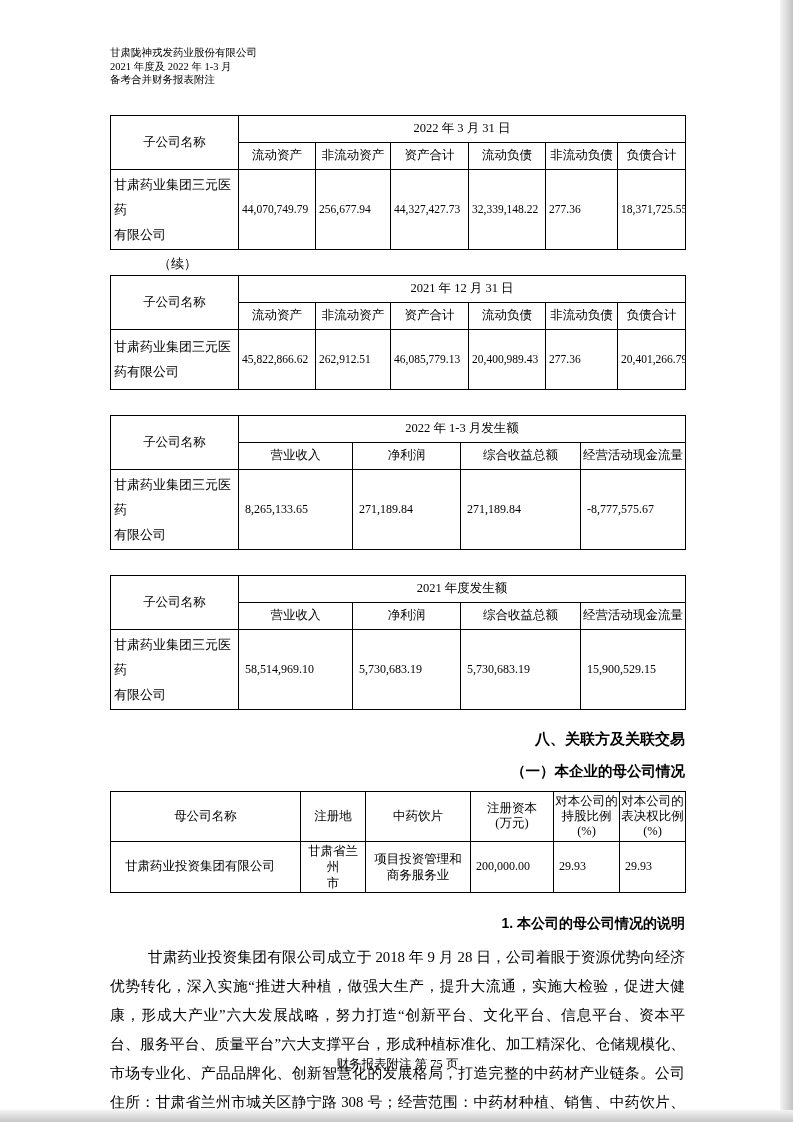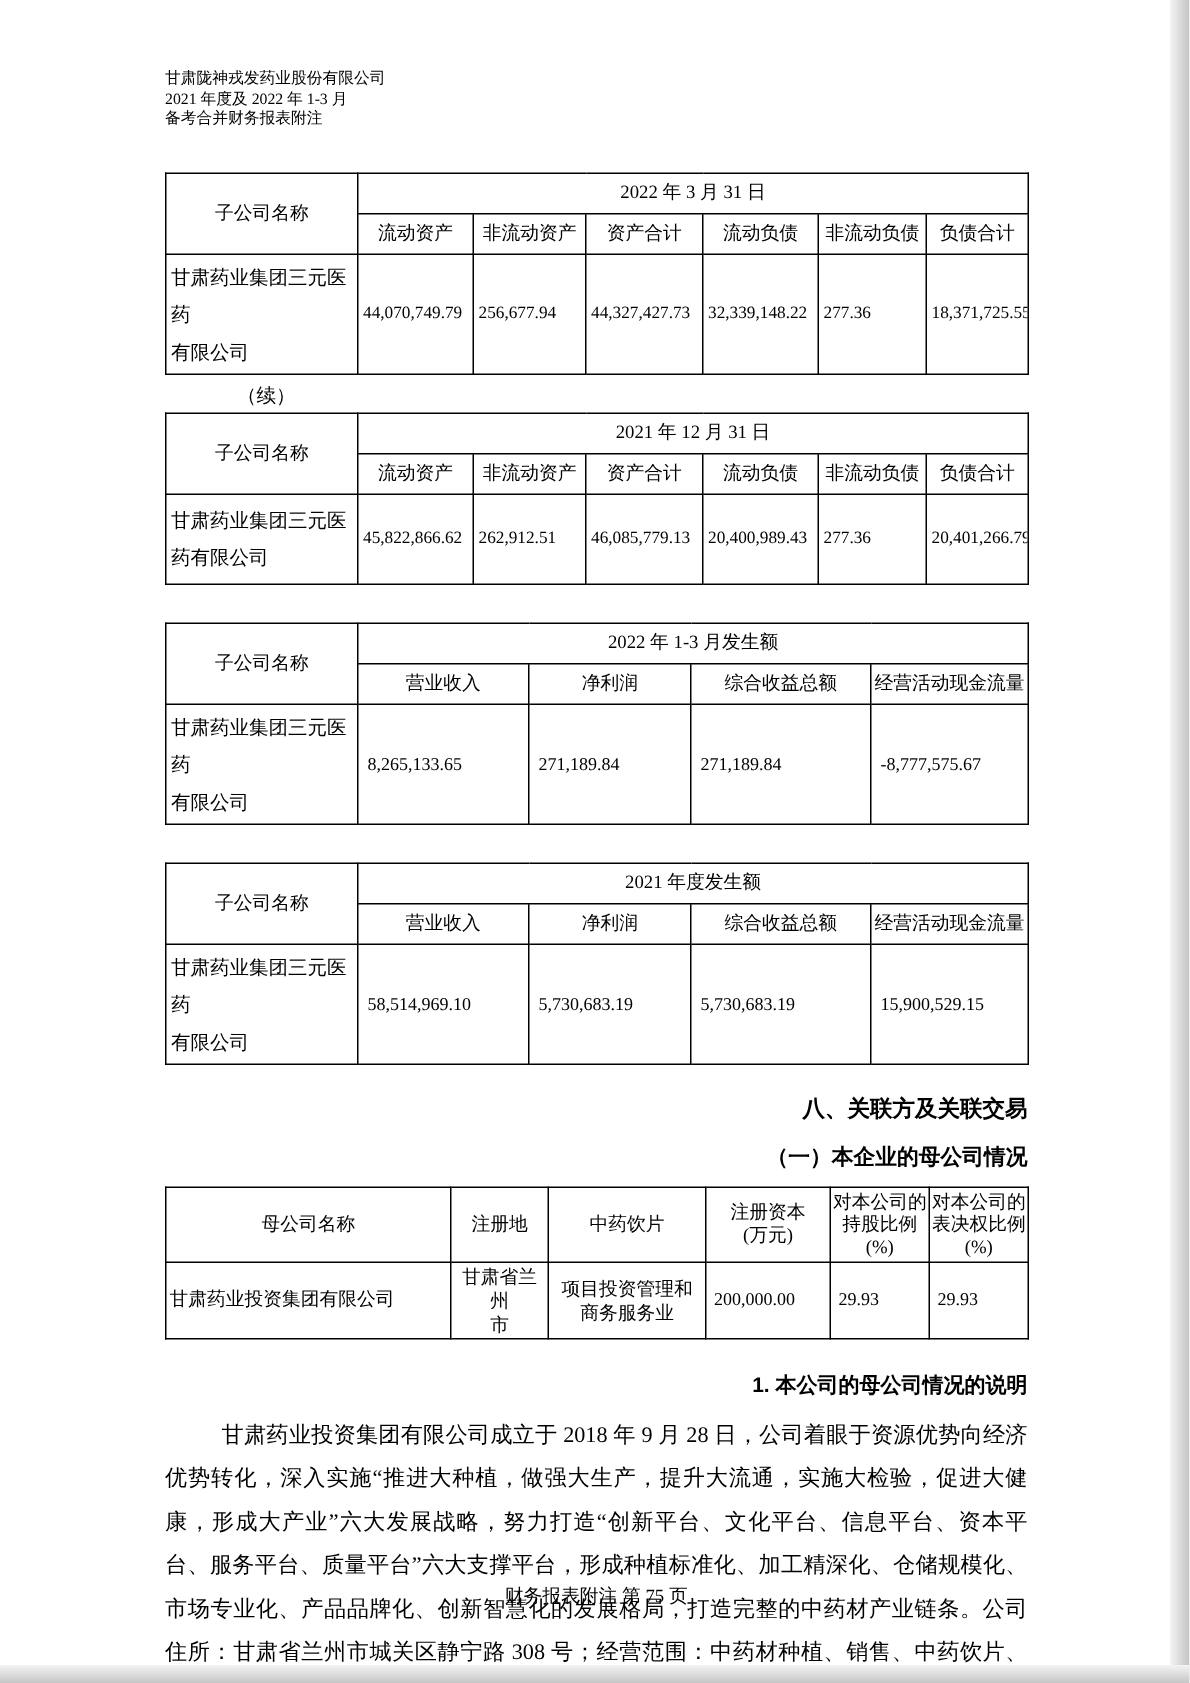--- a/index.html
+++ b/index.html
@@ -42,21 +42,21 @@
     font-family:"Liberation Sans","DejaVu Sans",sans-serif;
     font-weight:bold; padding-left:38px;text-align:right;
   }
   .h-sec  { margin-top:20px; font-size:15px; }
   .h-sub  { margin-top:13px; font-size:14.5px; }
   .h-note { margin-top:22px; font-size:14px; }
 
   .t-par { margin-top:10px; }
   .t-par .hrow td { height:46px; white-space:pre-line; line-height:15px; font-size:12.5px; padding:2px 1px; }
   .t-par .drow td { height:38px; }
-  .t-par .pname-cell { text-align:left; padding:2px 2px; font-size:12.5px; }
+  .t-par .pname-cell { text-align:left; padding:2px 14px; font-size:12.5px; }
   .t-par .pcenter-cell { text-align:center; white-space:pre-line; line-height:16px; font-size:12.5px; padding:1px; }
   .t-par .num-cell { font-size:12px; padding:12px 5px; }
 
   .para {
     margin-top:10px; font-size:14.8px; line-height:29px;
     text-align:justify; text-indent:2.55em;
   }
 
   .page-footer {
     position:absolute; left:110px; top:1056px; width:575px;

